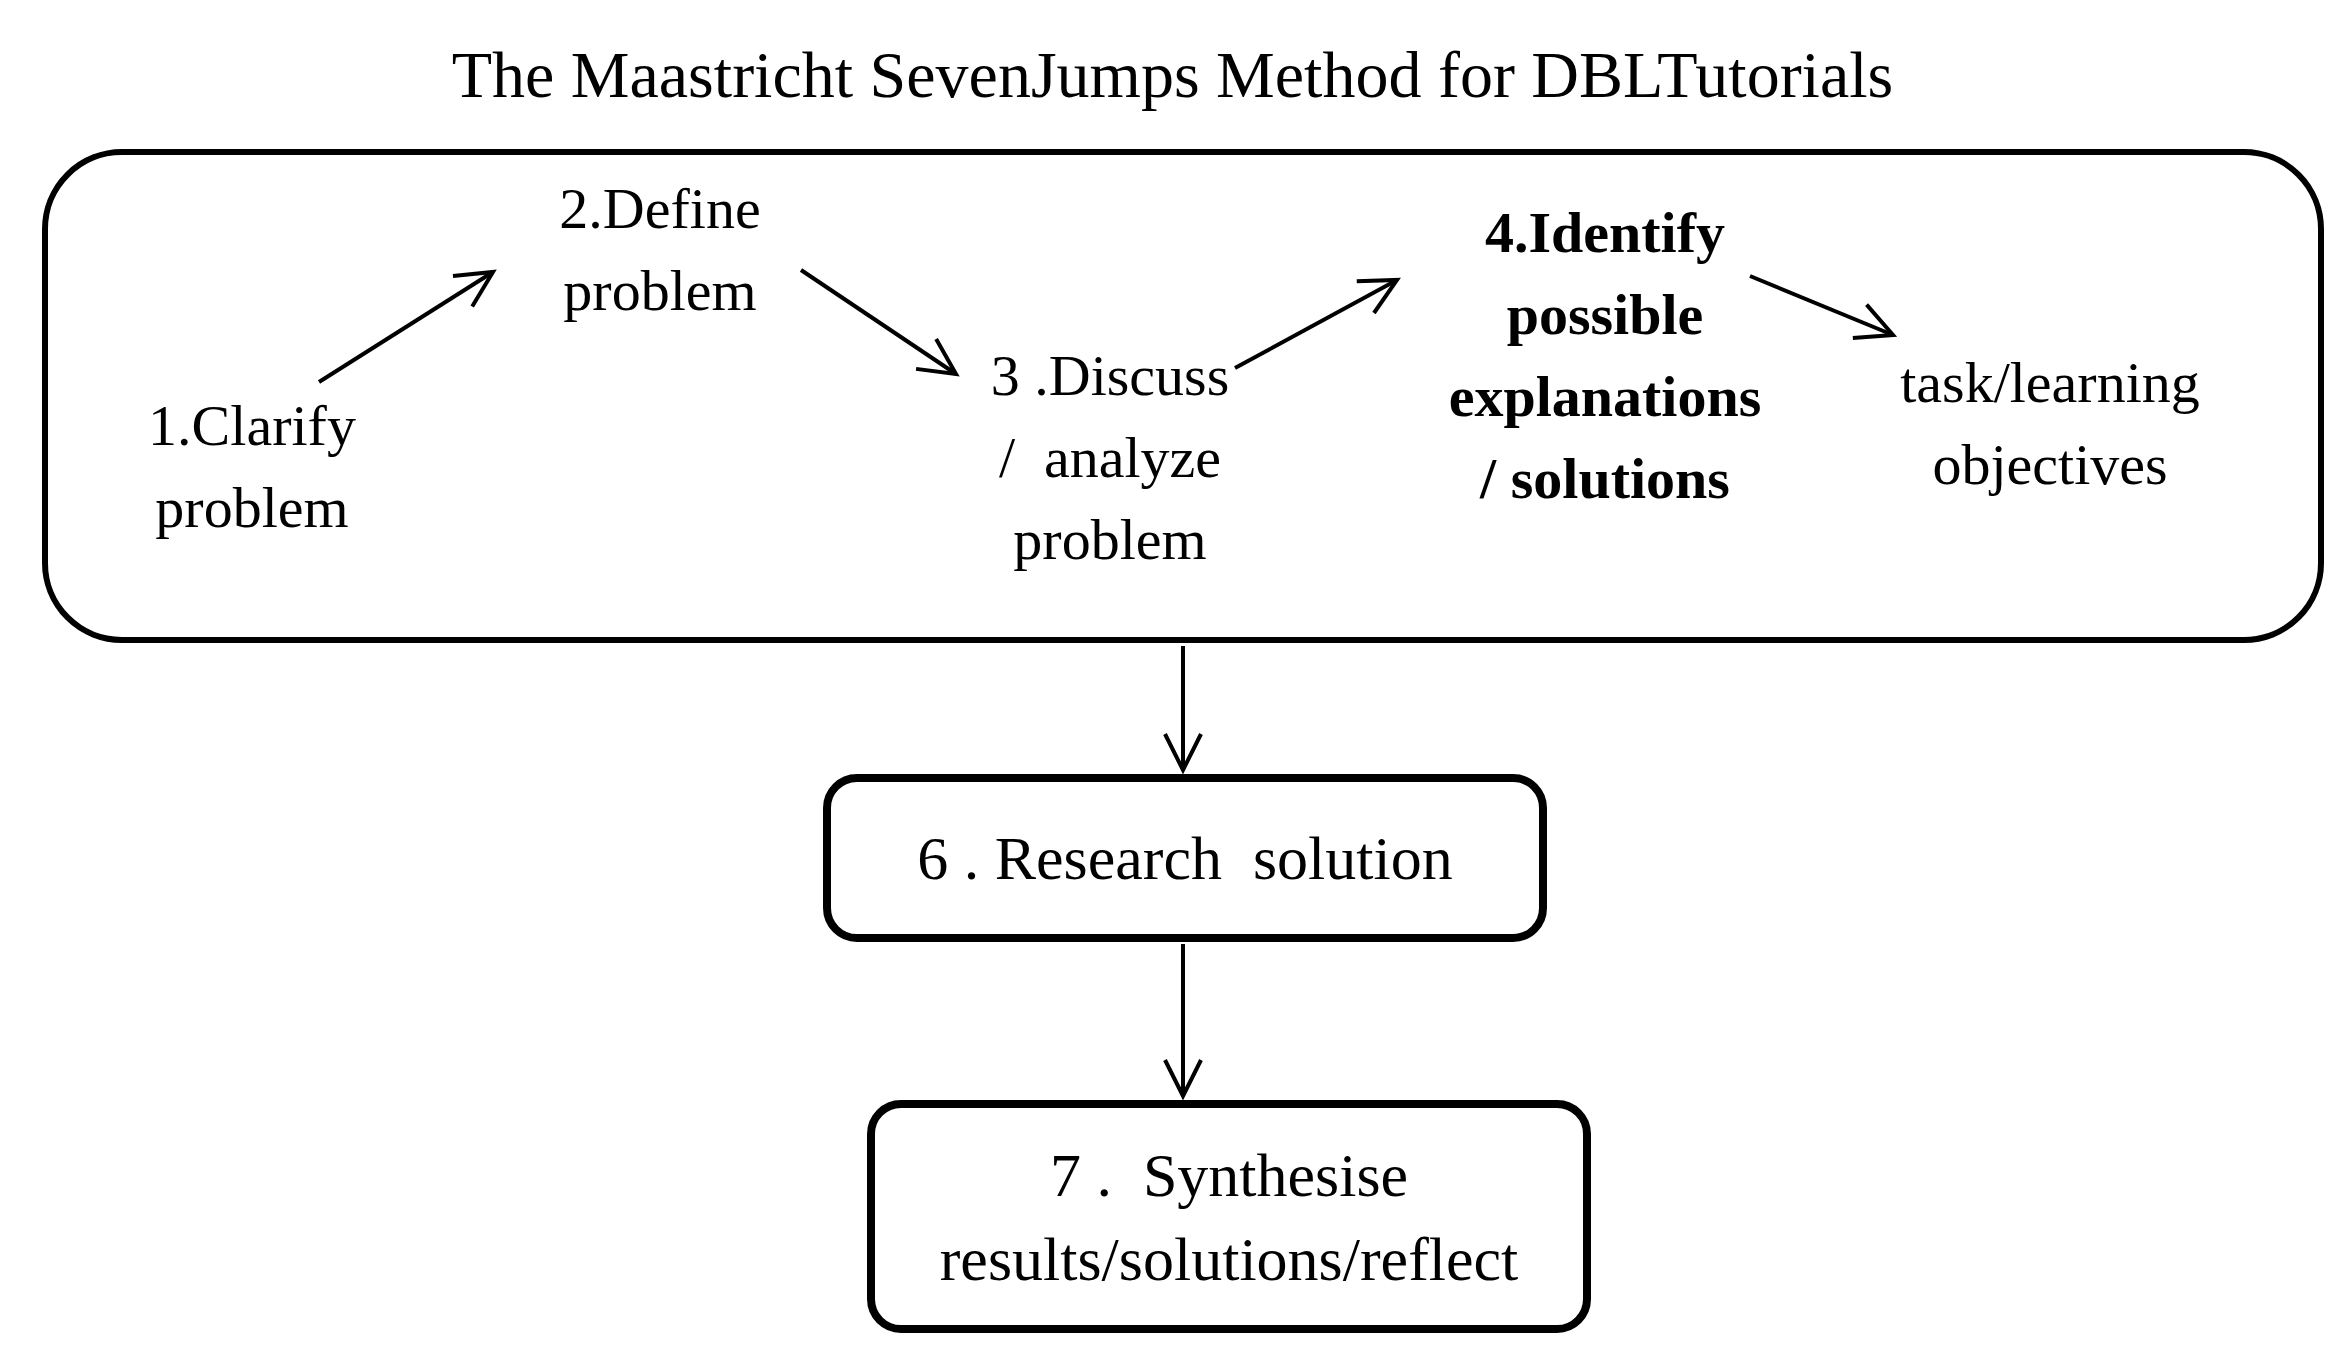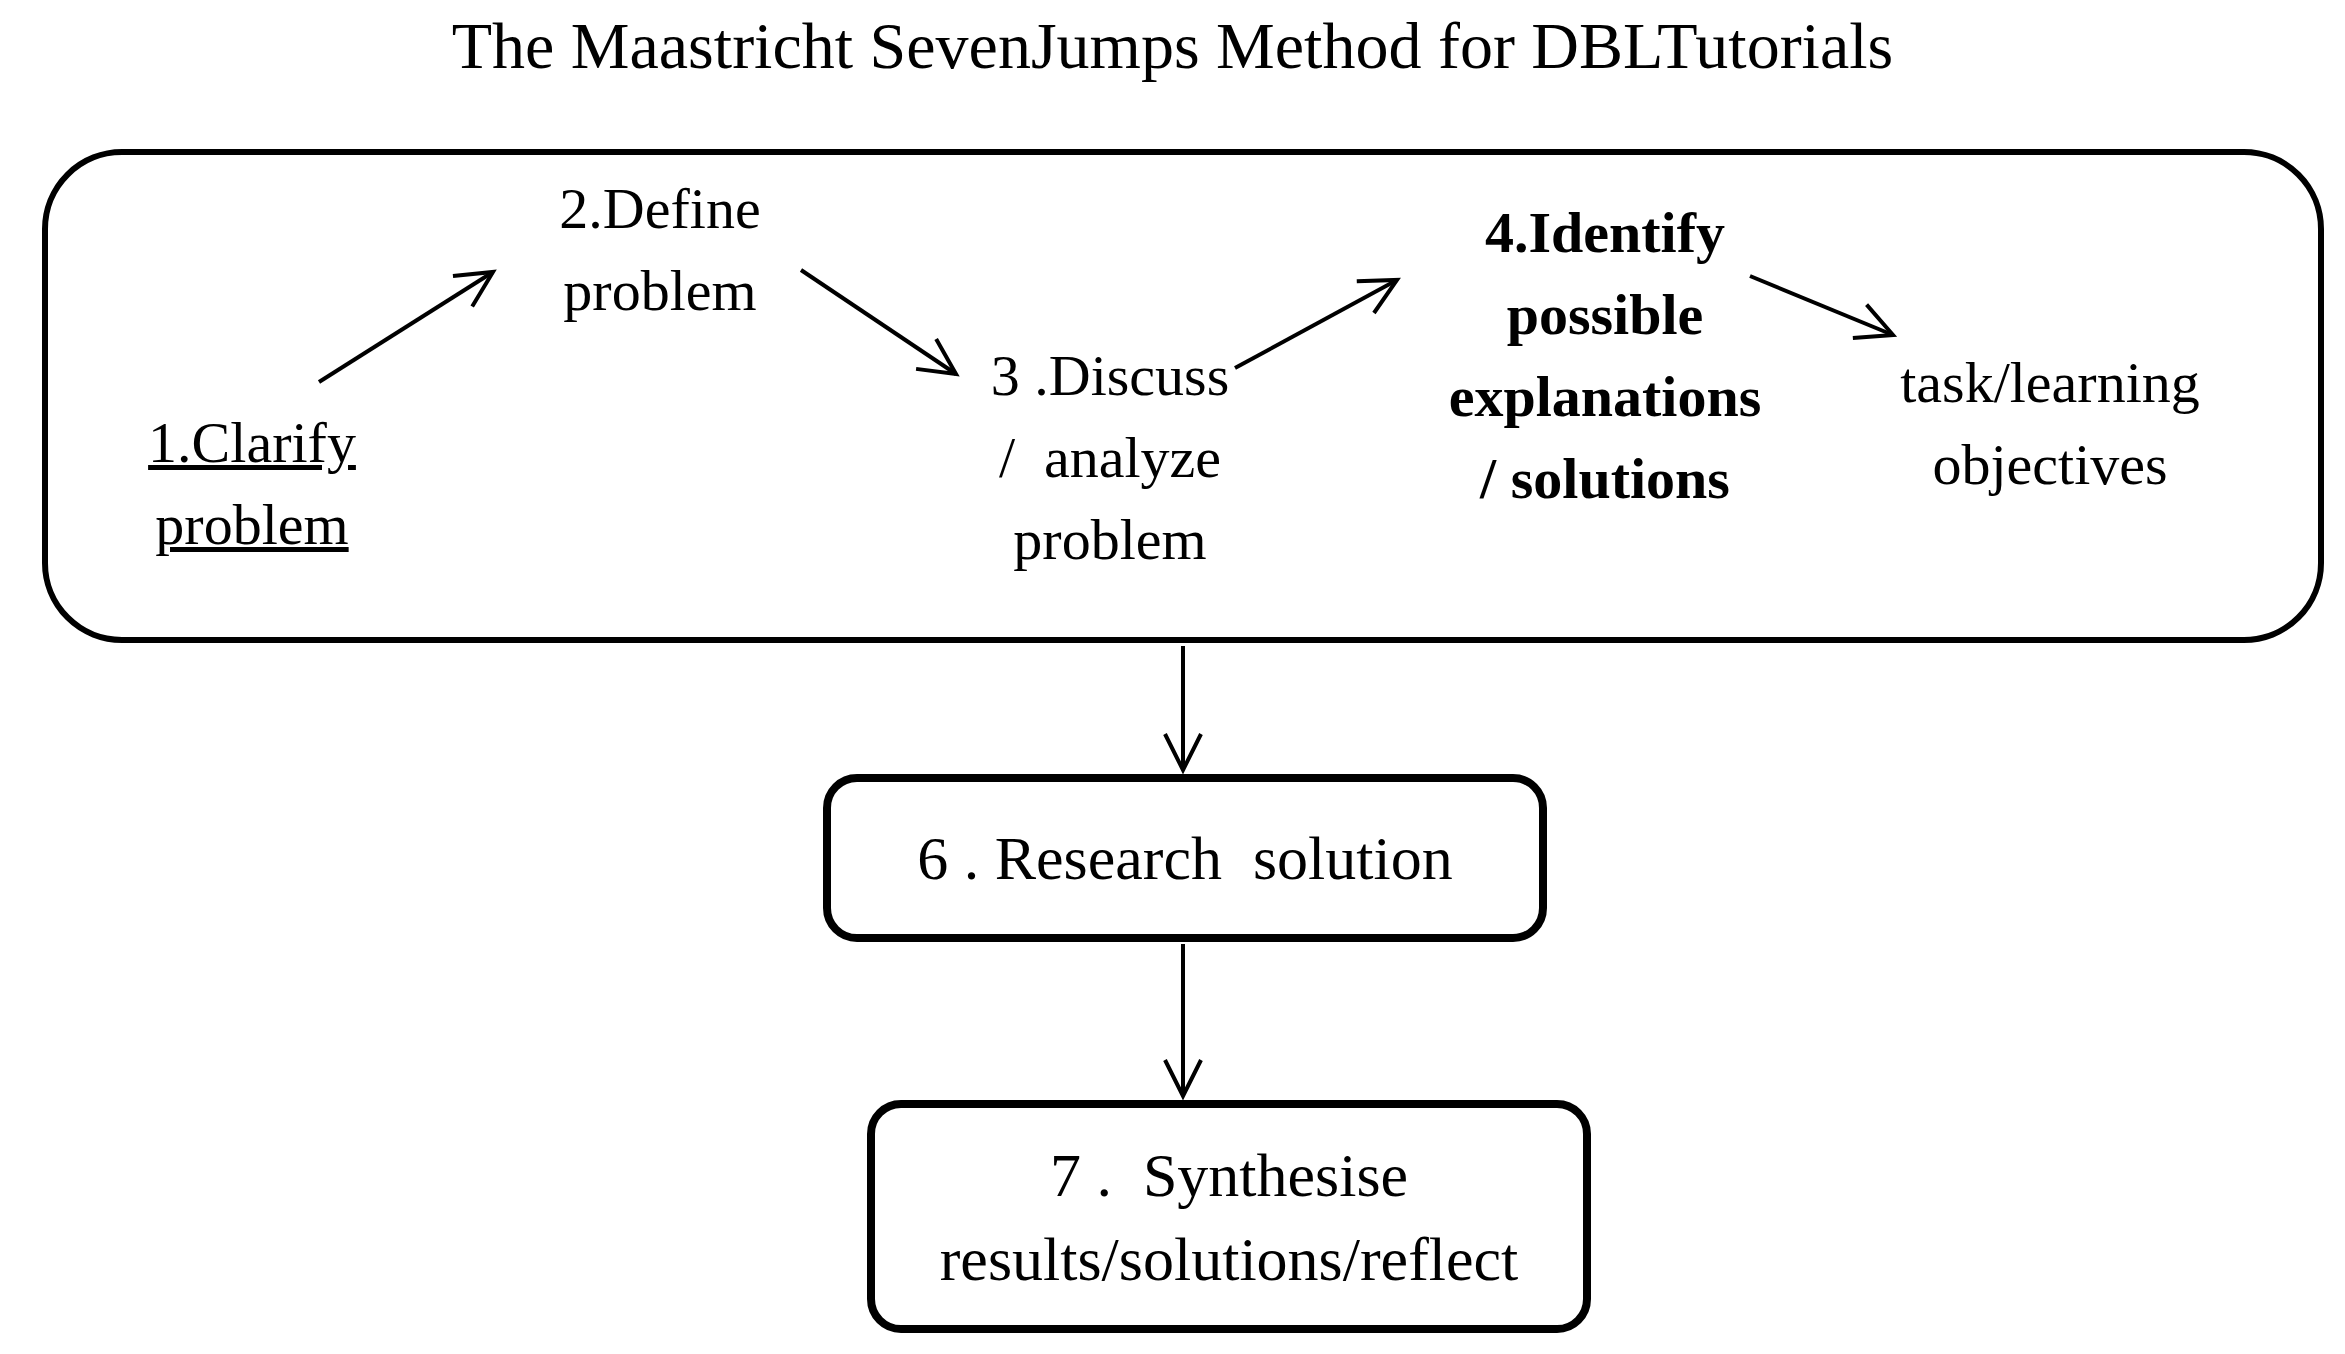--- a/index.html
+++ b/index.html
@@ -11,21 +11,21 @@
     position: relative;
     width: 2345px;
     height: 1354px;
     background: #ffffff;
     font-family: "Liberation Serif", "DejaVu Serif", serif;
     color: #000000;
     overflow: hidden;
   }
   .title {
     position: absolute;
-    top: 6px;
+    top: 35px;
     left: 0;
     width: 2345px;
     text-align: center;
     font-size: 66px;
     line-height: 80px;
     white-space: pre;
   }
   .stage-group {
     position: absolute;
     left: 42px;
@@ -38,21 +38,21 @@
     background: #ffffff;
   }
   .step {
     position: absolute;
     width: 440px;
     text-align: center;
     font-size: 58px;
     line-height: 82px;
   }
   .step .line { white-space: pre; }
-  #step-1 { left: 32px;  top: 402px; text-decoration: underline; }
+  #step-1 { left: 32px;  top: 385px; }
   #step-2 { left: 440px; top: 168px; }
   #step-3 { left: 890px; top: 335px; }
   #step-4 { left: 1385px; top: 192px; font-weight: bold; }
   #step-5 { left: 1830px; top: 342px; }
   .node-box {
     position: absolute;
     left: 823px;
     width: 724px;
     border: 8px solid #000000;
     border-radius: 34px;

